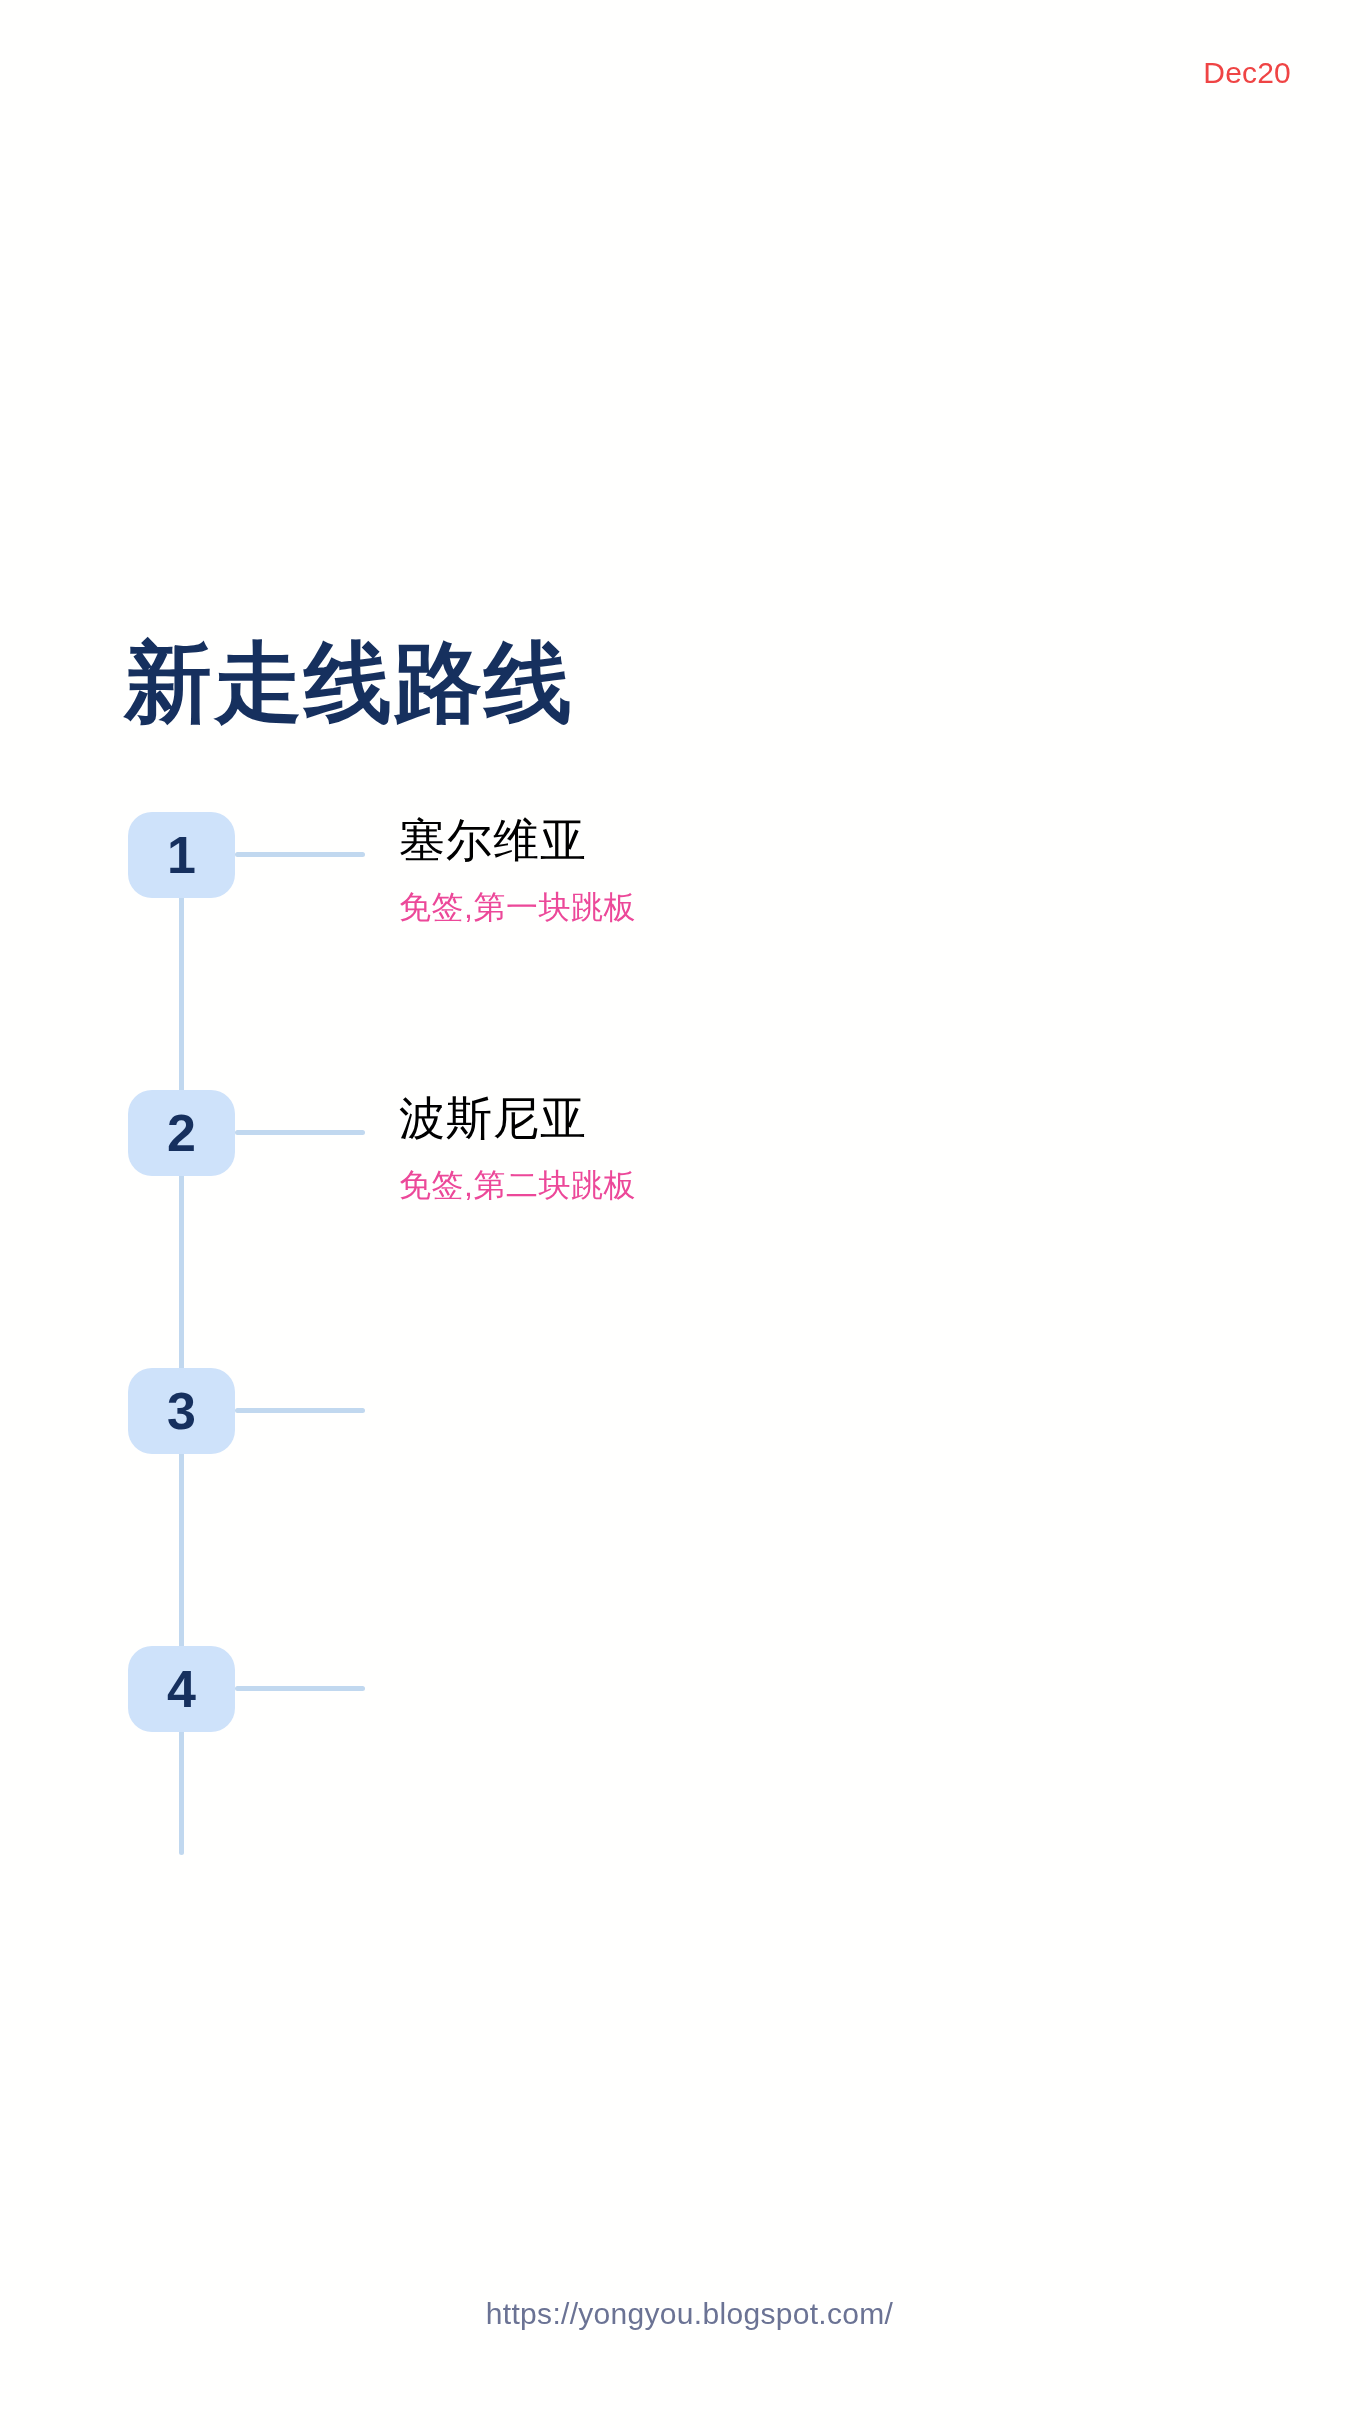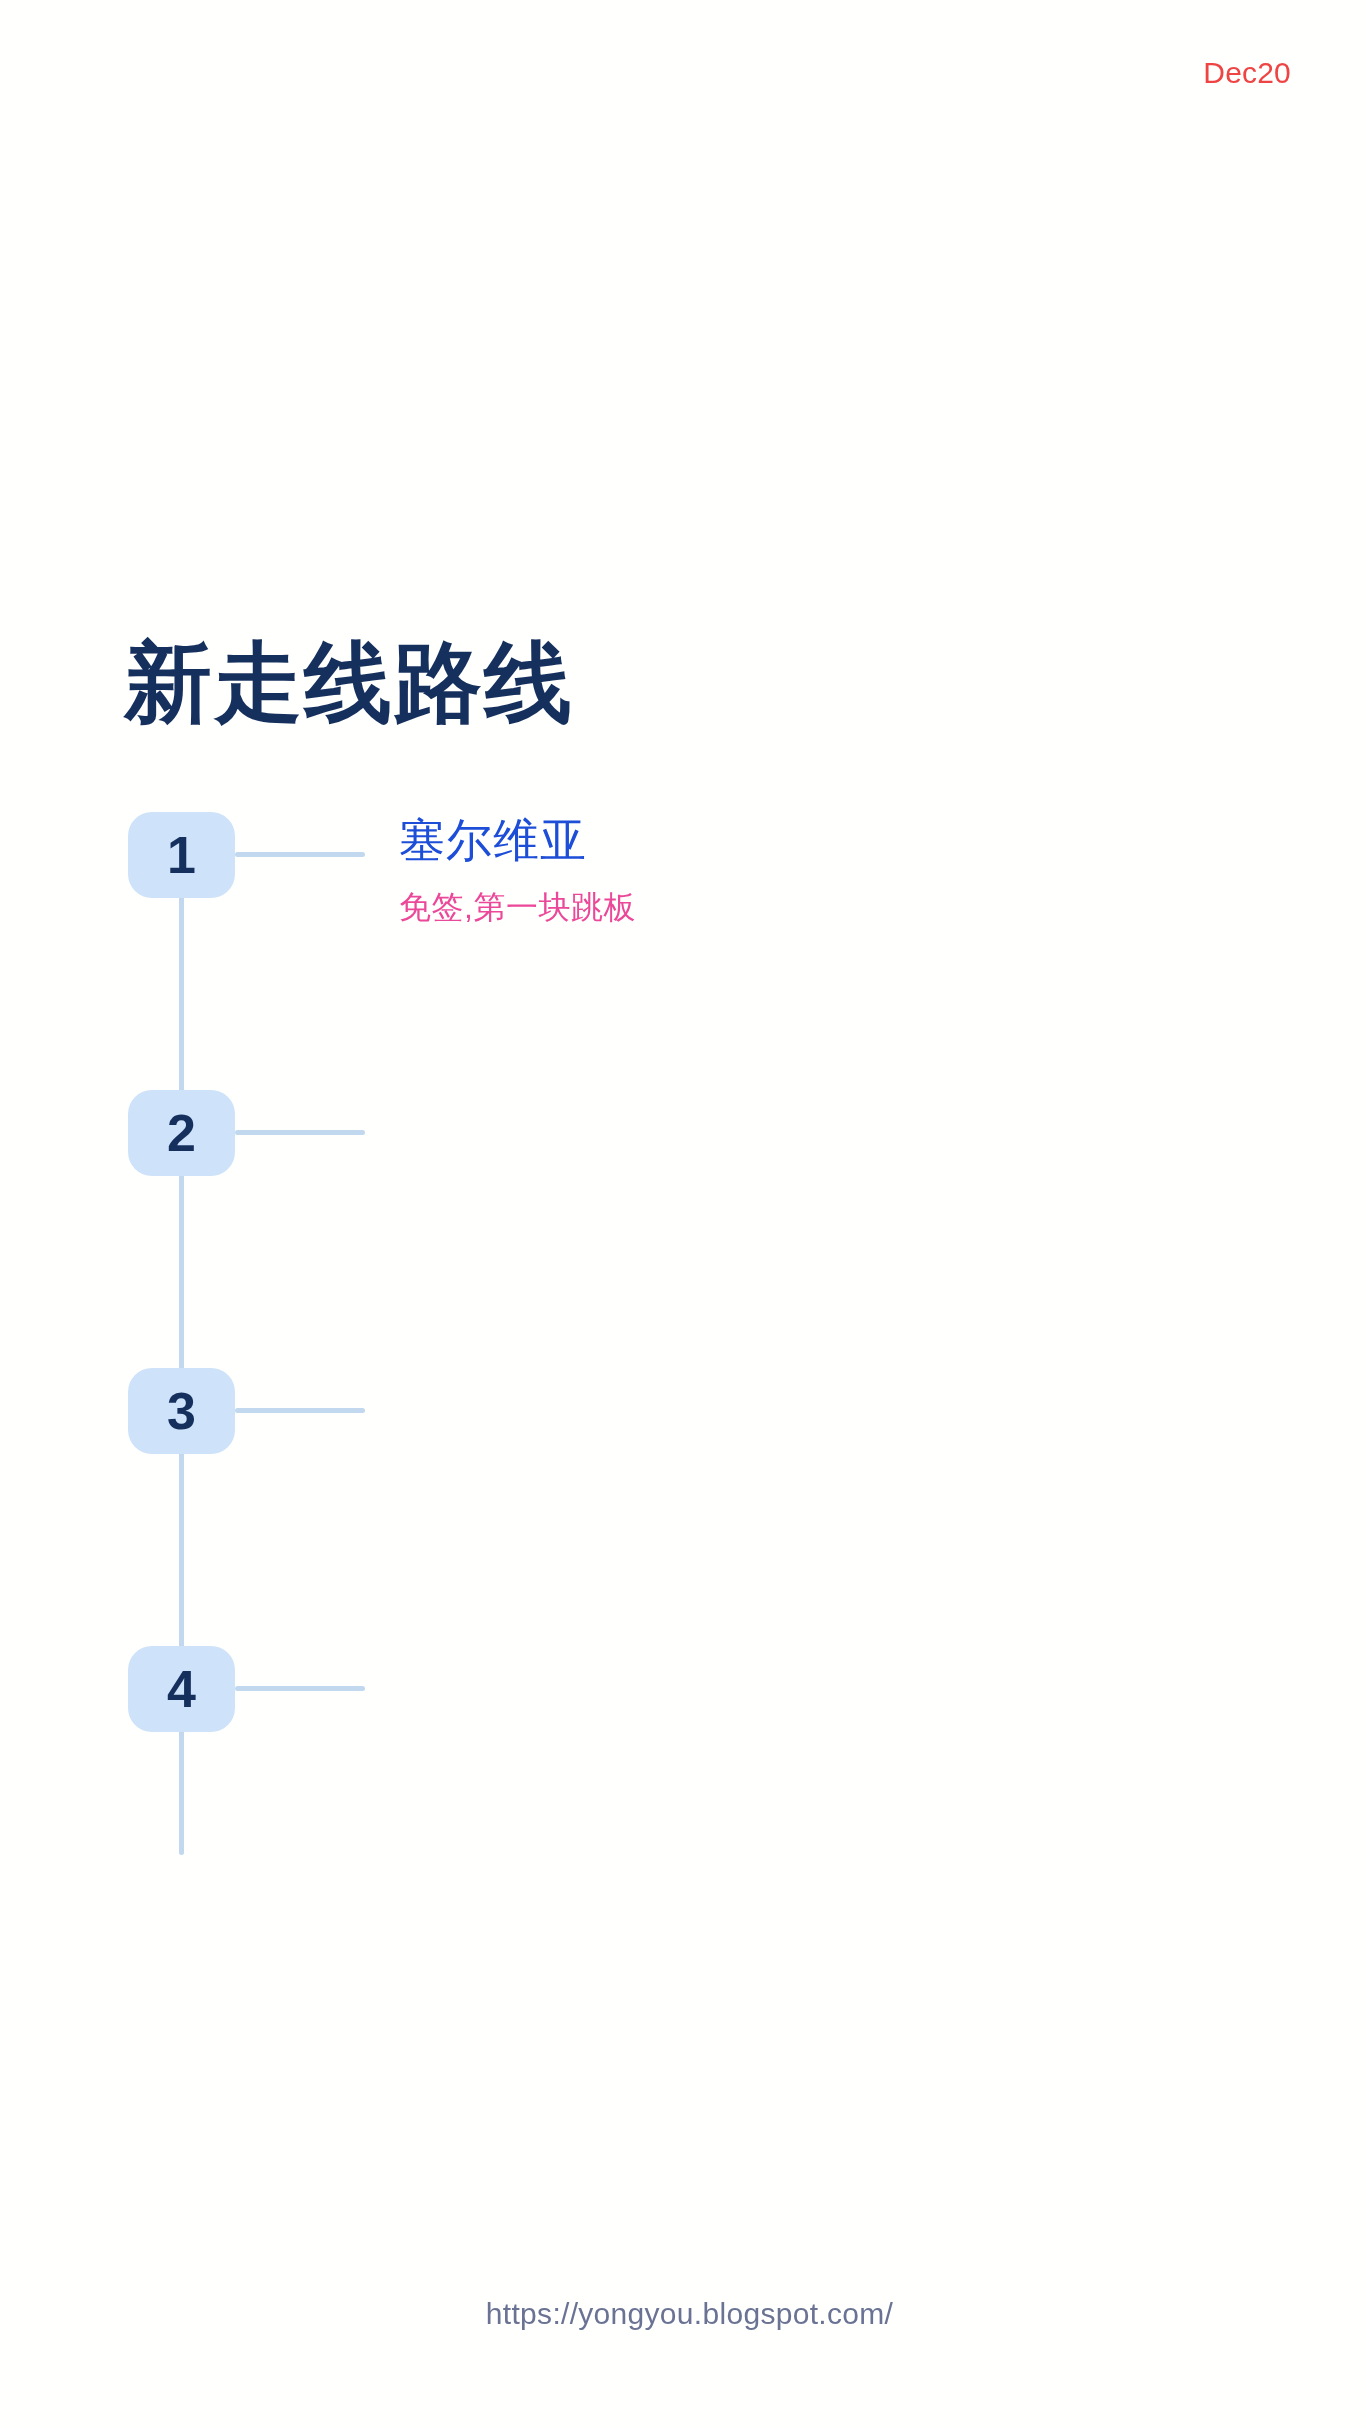--- a/index.html
+++ b/index.html
@@ -89,21 +89,21 @@
     border-radius: 3px;
   }
   .step-body {
     position: absolute;
     left: 399px;
     top: 0;
   }
   .step-title {
     font-size: 46px;
     font-weight: 500;
-    color: #1d4ed8;
+    color: #000000;
     line-height: 1.05;
     margin-top: 26px;
     letter-spacing: 1px;
     white-space: nowrap;
   }
   .step-subtitle {
     font-size: 32px;
     color: #ec4899;
     line-height: 1.2;
     margin-top: 24px;
@@ -144,20 +144,24 @@
       <div class="step-title">塞尔维亚</div>
       <div class="step-subtitle">免签,第一块跳板</div>
     </div>
   </div>
 
   <div class="step">
     <div class="step-badge">
       <span class="step-number">2</span>
     </div>
     <div class="step-connector"></div>
+    <div class="step-body">
+      <div class="step-title">波斯尼亚</div>
+      <div class="step-subtitle">免签,第二块跳板</div>
+    </div>
   </div>
 
   <div class="step">
     <div class="step-badge">
       <span class="step-number">3</span>
     </div>
     <div class="step-connector"></div>
   </div>
 
   <div class="step">

